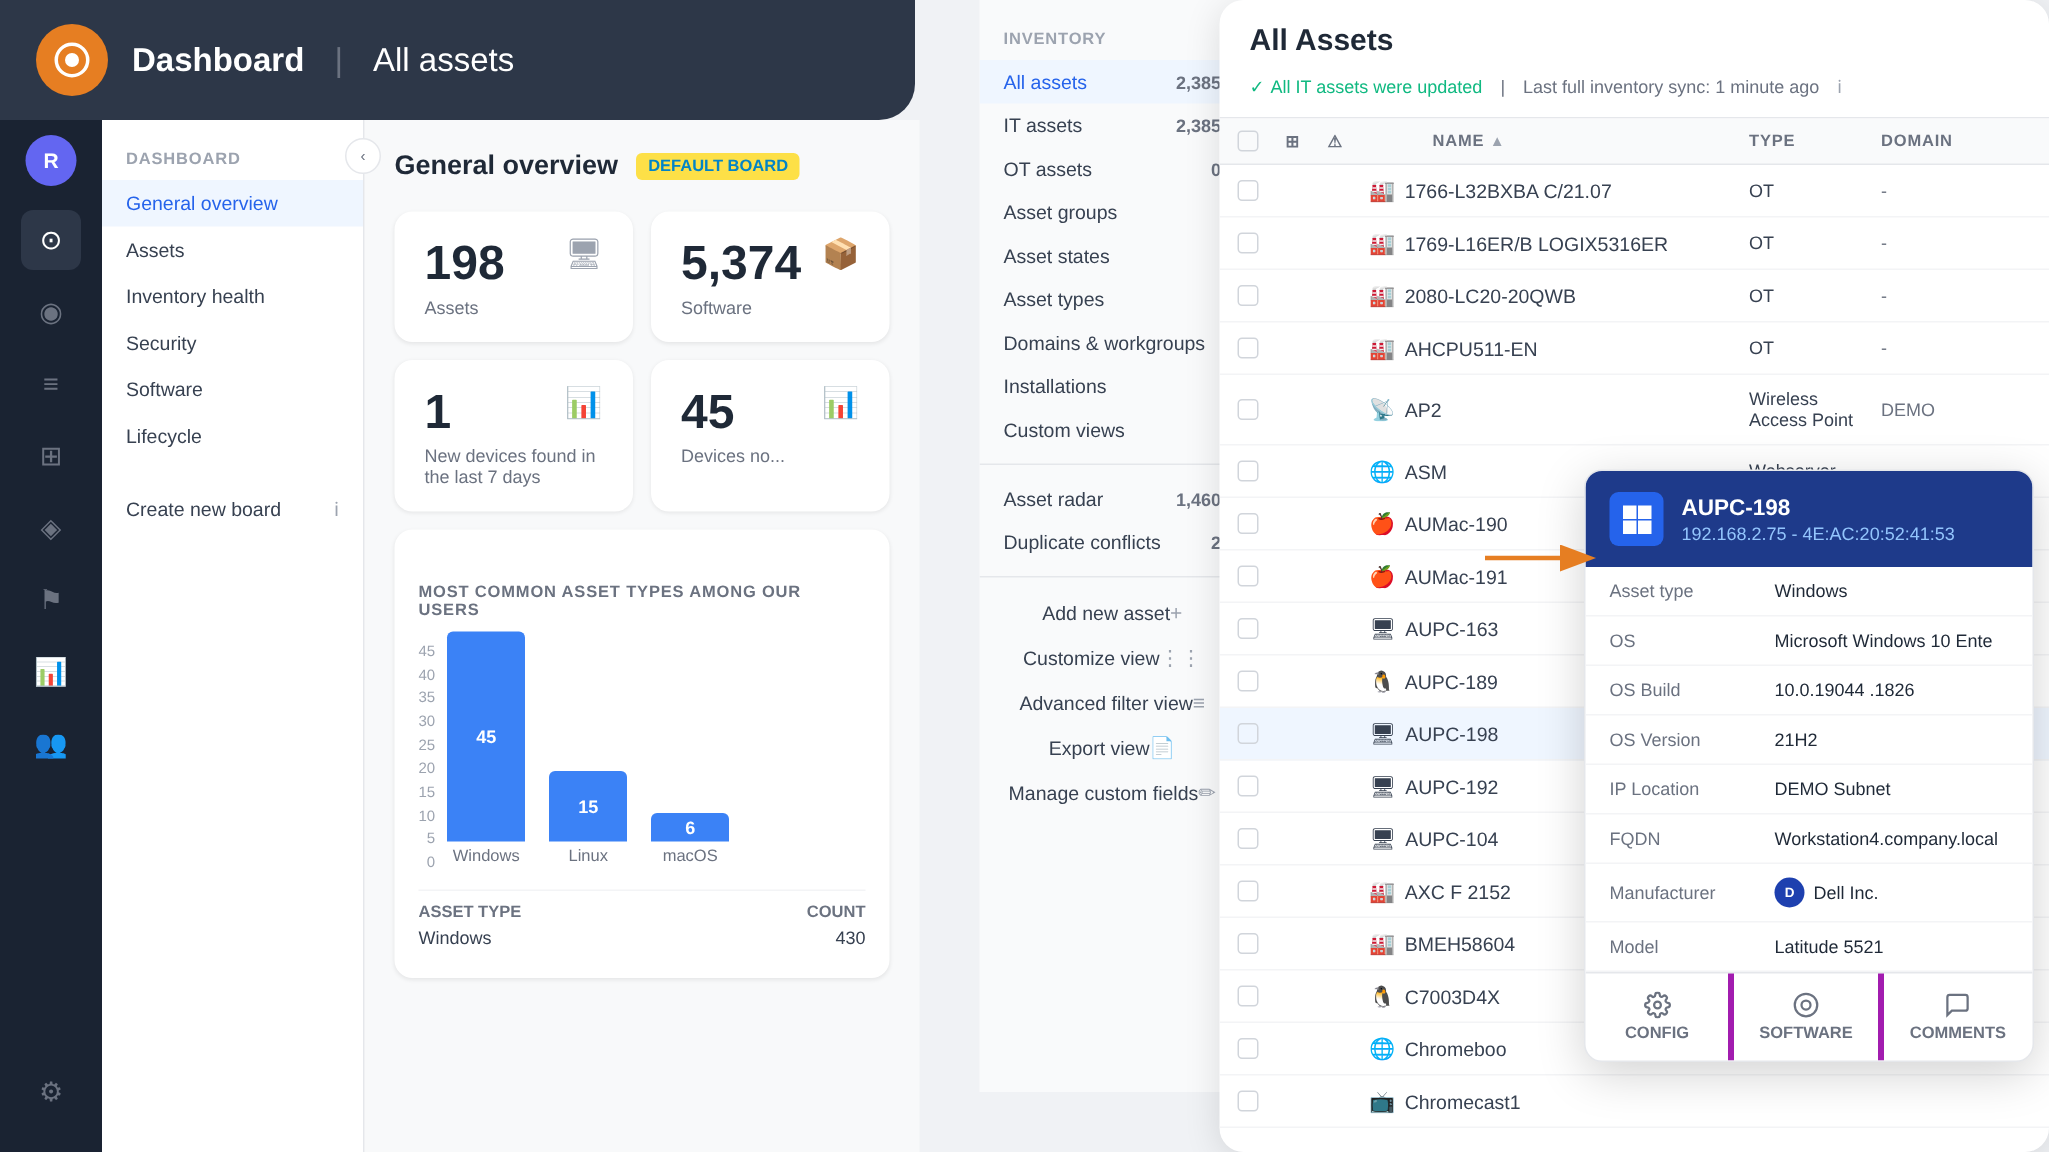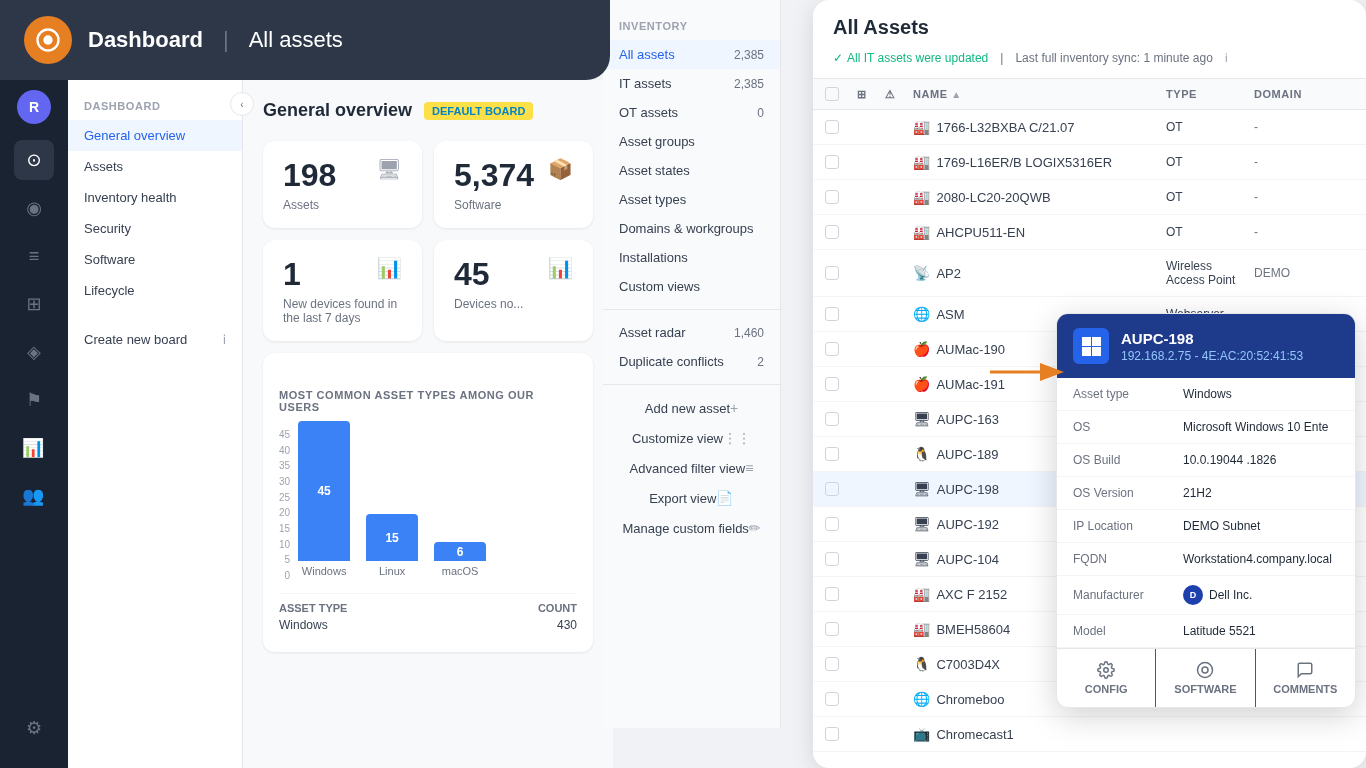--- a/index.html
+++ b/index.html
@@ -46,25 +46,25 @@
     .chart-area { display: flex; align-items: flex-end; gap: 16px; height: 160px; padding: 8px 0; }
     .chart-bar-group { display: flex; flex-direction: column; align-items: center; gap: 4px; }
     .chart-bar { width: 52px; background: #3b82f6; border-radius: 4px 4px 0 0; display: flex; align-items: center; justify-content: center; color: white; font-size: 12px; font-weight: 600; }
     .chart-bar-label { font-size: 11px; color: #6b7280; }
     .chart-y-axis { display: flex; flex-direction: column; justify-content: space-between; height: 160px; font-size: 10px; color: #9ca3af; padding: 4px 0; align-items: flex-end; padding-right: 8px; }
     .chart-bottom { display: flex; justify-content: space-between; align-items: center; margin-top: 8px; padding-top: 8px; border-top: 1px solid #f3f4f6; }
     .chart-bottom-label { font-size: 11px; color: #6b7280; font-weight: 600; }
     .table-row-small { display: flex; justify-content: space-between; padding: 4px 0; font-size: 12px; color: #374151; }
 
     
-    .inventory-sidebar { position: absolute; top: 0; left: 603px; width: 178px; height: 728px; background: #f9fafb; border-right: 1px solid #e5e7eb; padding: 16px 0; z-index: 3; overflow-y: auto; }
+    .inventory-sidebar { position: absolute; top: 0; left: 653px; width: 178px; height: 728px; background: #f9fafb; border-right: 1px solid #e5e7eb; padding: 16px 0; z-index: 3; overflow-y: auto; }
     .inv-section-title { font-size: 11px; font-weight: 700; color: #9ca3af; padding: 4px 16px 8px; letter-spacing: 0.05em; }
     .inv-item { display: flex; justify-content: space-between; align-items: center; padding: 7px 16px; font-size: 13px; color: #374151; cursor: pointer; }
     .inv-item.active { background: #eff6ff; color: #2563eb; }
-    .inv-count { font-size: 12px; color: #6b7280; font-weight: 400; }
+    .inv-count { font-size: 12px; color: #6b7280; font-weight: 700; }
     .inv-divider { height: 1px; background: #e5e7eb; margin: 8px 0; }
     .inv-action { display: flex; justify-content: center; align-items: center; padding: 7px 16px; font-size: 13px; color: #374151; cursor: pointer; }
     .inv-icon { color: #9ca3af; font-size: 14px; }
 
     
     .assets-panel { position: absolute; top: 0; left: 813px; width: 553px; height: 768px; background: white; border-radius: 16px; box-shadow: 0 4px 24px rgba(0,0,0,0.12); overflow: hidden; z-index: 6; }
     .assets-header { padding: 16px 20px 12px; border-bottom: 1px solid #e5e7eb; }
     .assets-title { font-size: 20px; font-weight: 700; color: #1f2937; margin-bottom: 10px; }
     .assets-status { display: flex; align-items: center; gap: 12px; font-size: 12px; color: #6b7280; }
     .status-check { color: #10b981; font-weight: 500; display: flex; align-items: center; gap: 4px; }
@@ -81,21 +81,21 @@
     .detail-popup { position: absolute; bottom: 60px; right: 10px; width: 300px; background: white; border-radius: 12px; box-shadow: 0 8px 32px rgba(0,0,0,0.18); z-index: 20; border: 1px solid #e5e7eb; overflow: hidden; }
     .detail-header { background: #1e3a8a; padding: 14px 16px; display: flex; align-items: center; gap: 12px; }
     .detail-win-icon { width: 36px; height: 36px; background: #2563eb; border-radius: 6px; display: flex; align-items: center; justify-content: center; }
     .detail-name { color: white; font-size: 15px; font-weight: 700; }
     .detail-ip { color: #93c5fd; font-size: 12px; margin-top: 2px; }
     .detail-body { padding: 0; }
     .detail-row { display: grid; grid-template-columns: 110px 1fr; padding: 9px 16px; border-bottom: 1px solid #f3f4f6; font-size: 12px; align-items: center; }
     .detail-key { color: #6b7280; font-weight: 500; }
     .detail-val { color: #1f2937; font-weight: 400; display: flex; align-items: center; gap: 6px; }
     .detail-footer { display: grid; grid-template-columns: 1fr 1fr 1fr; border-top: 1px solid #e5e7eb; }
-    .detail-tab { display: flex; flex-direction: column; align-items: center; gap: 4px; padding: 12px 8px; cursor: pointer; font-size: 11px; font-weight: 600; color: #6b7280; border-right: 1px solid #a21caf; }
+    .detail-tab { display: flex; flex-direction: column; align-items: center; gap: 4px; padding: 12px 8px; cursor: pointer; font-size: 11px; font-weight: 600; color: #6b7280; border-right: 4px solid #a21caf; }
     .detail-tab:last-child { border-right: none; }
     .detail-tab svg { width: 18px; height: 18px; }
 
     
     .arrow-overlay { position: absolute; left: 990px; top: 356px; z-index: 25; }
 
     
     .cb { width: 14px; height: 14px; border: 1px solid #d1d5db; border-radius: 3px; }
 
     
@@ -289,21 +289,21 @@
       <span>|</span>
       <span>Last full inventory sync: 1 minute ago</span>
       <span style="color:#9ca3af;">ℹ</span>
     </div>
   </div>
 
   <div class="assets-table-header">
     <div class="cb"></div>
     <div>⊞</div>
     <div>⚠</div>
-    <div style="cursor:pointer;">NAME <span class="sort-icon">▲</span></div>
+    <div style="cursor:pointer;margin-left:42px;">NAME <span class="sort-icon">▲</span></div>
     <div>TYPE</div>
     <div>DOMAIN</div>
   </div>
 
   <div>
     <div class="assets-table-row">
       <div class="cb"></div>
         <div></div>
         <div></div>
       <div class="asset-name-cell">

